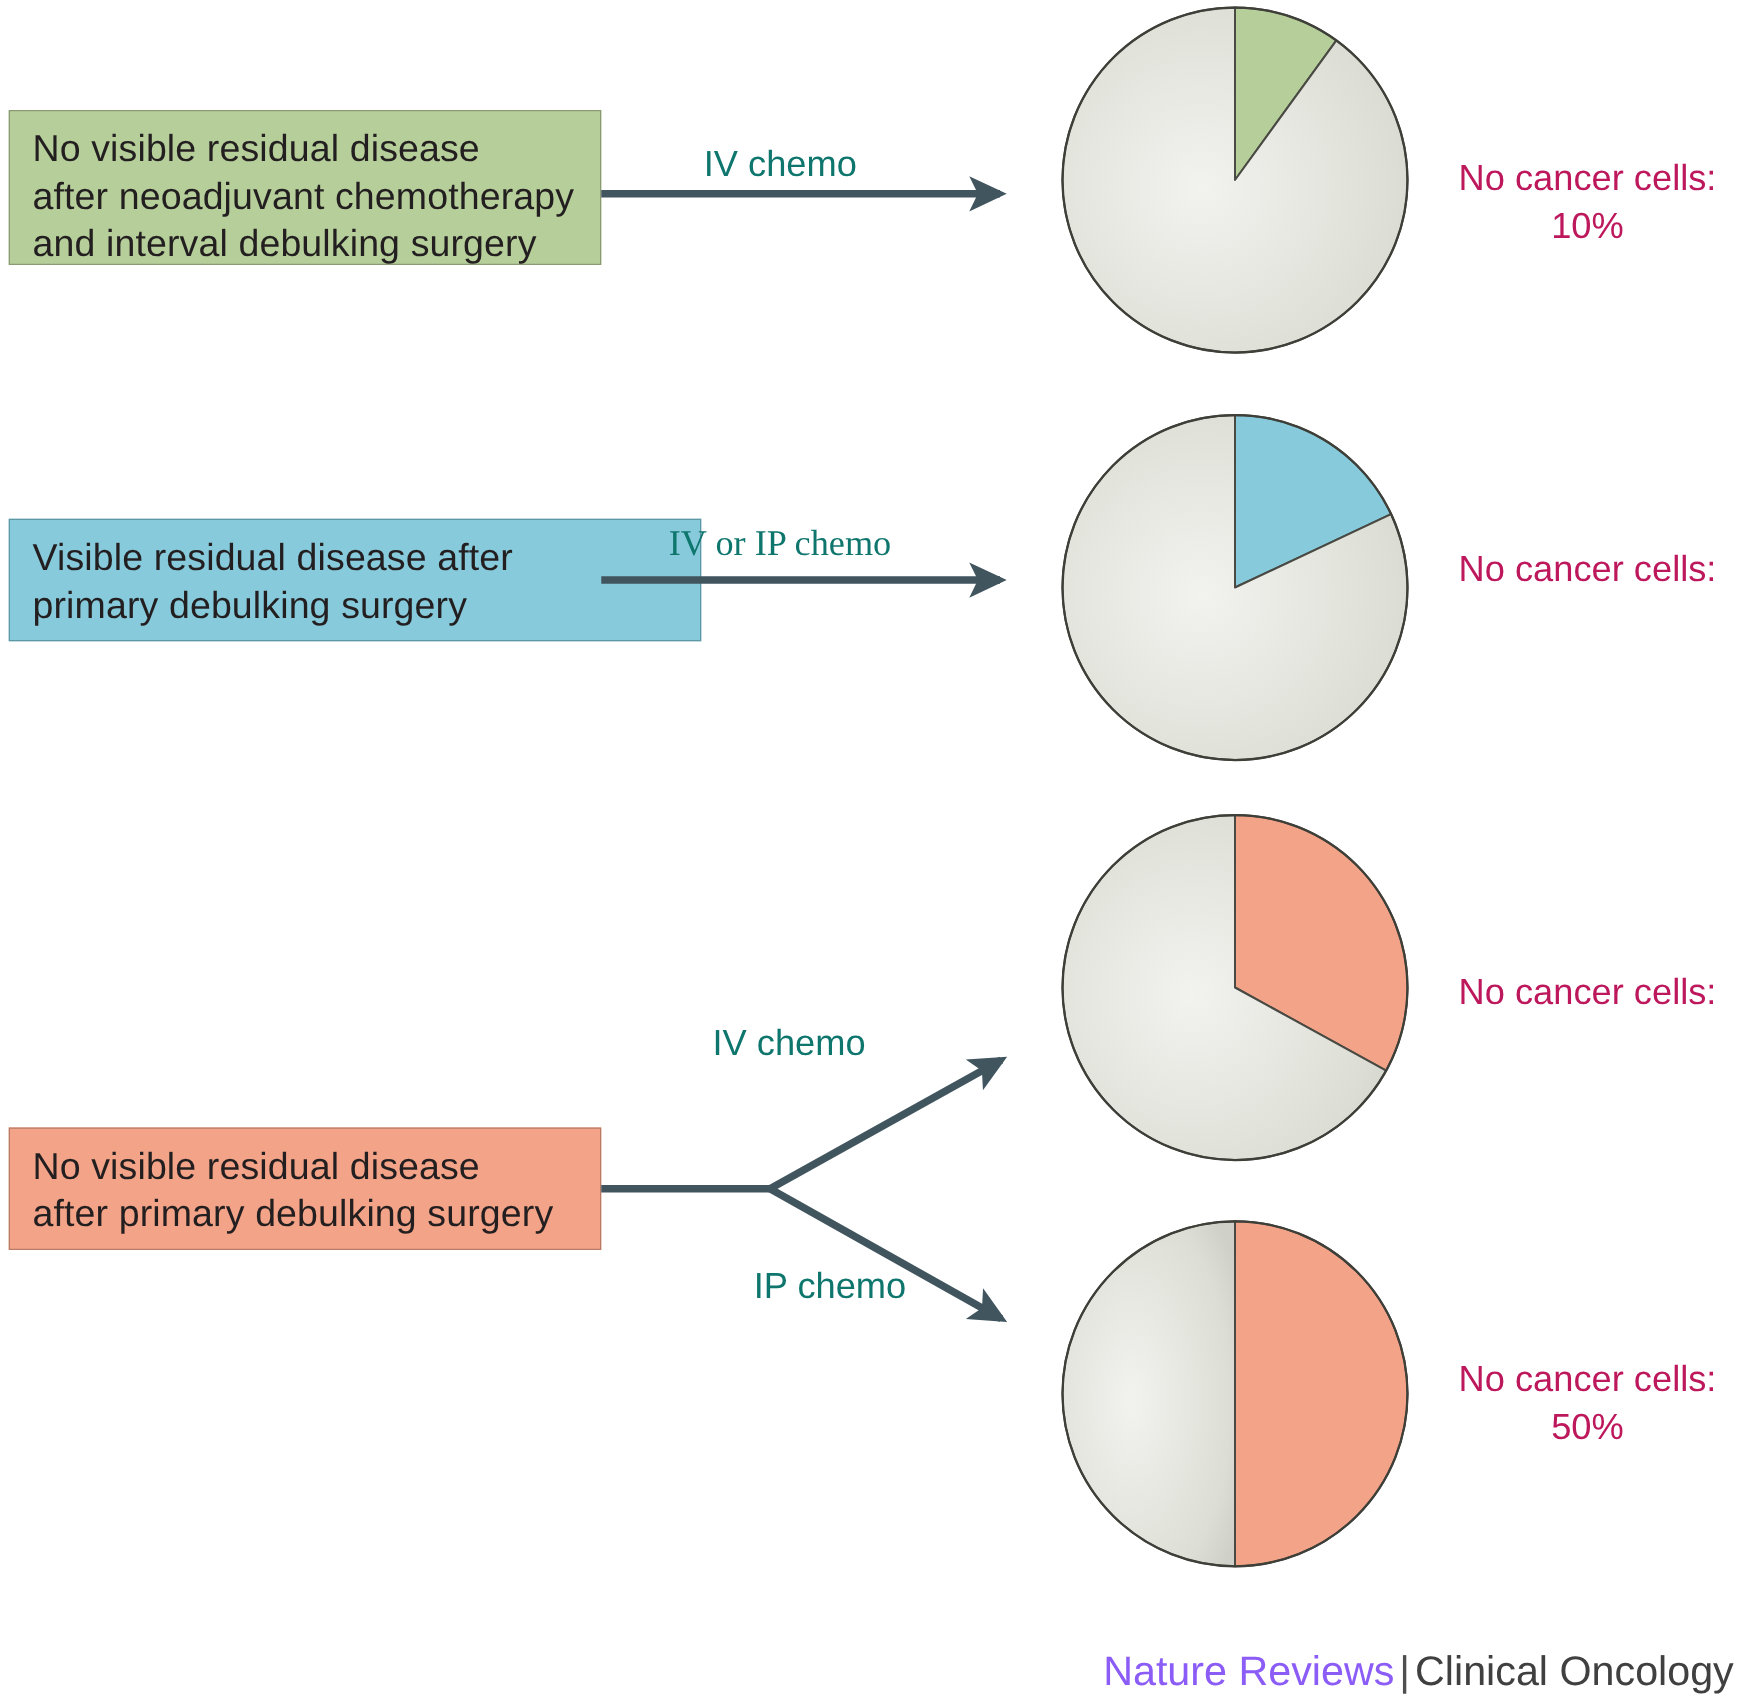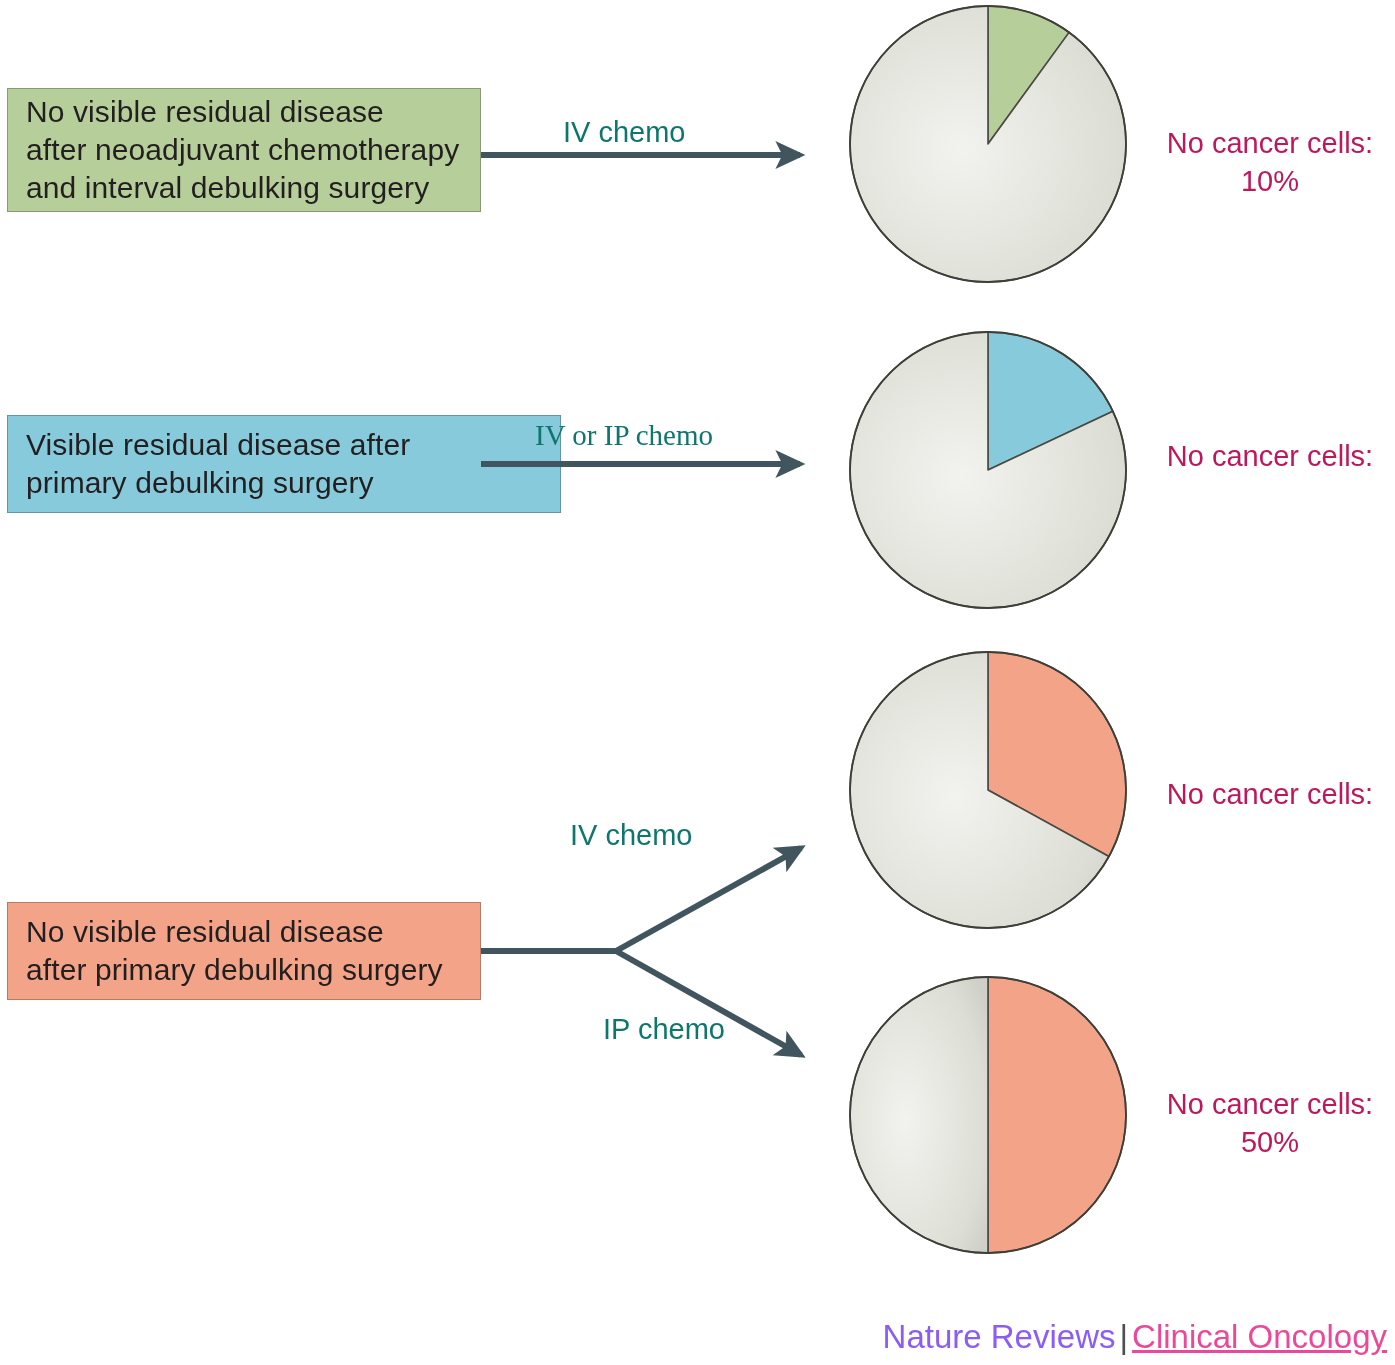--- a/index.html
+++ b/index.html
@@ -18,22 +18,22 @@
     background: #ffffff;
     overflow: hidden;
   }
 
   
   .box {
     position: absolute;
     box-sizing: border-box;
     border: 1.6px solid #7a7a6e;
     display: flex;
-    align-items: center;
-    padding: 0 0 0 18px;
+    align-items: flex-start;
+    padding: 12px 0 0 18px;
   }
   .box-text {
     font-size: 30px;
     line-height: 38px;
     color: #231f20;
     white-space: pre-line;
     letter-spacing: 0.1px;
   }
   #box-green {
     left: 7px;  top: 88px;  width: 474px; height: 124px;
@@ -101,21 +101,21 @@
   #footer {
     position: absolute;
     right: 8px;
     bottom: 8px;
     font-size: 33px;
     line-height: 40px;
     white-space: nowrap;
   }
   #footer .nr   { font-weight: normal; color: #8b5cf6; }
   #footer .bar  { color: #4f4f4f; font-weight: normal; padding: 0 4px; }
-  #footer .co   { color: #ec4899; text-decoration: underline; }
+  #footer .co   { color: #404040; }
 </style>
 </head>
 <body>
 
 <div id="stage">
 
   <div class="box" id="box-green">
     <span class="box-text">No visible residual disease
 after neoadjuvant chemotherapy
 and interval debulking surgery</span>

